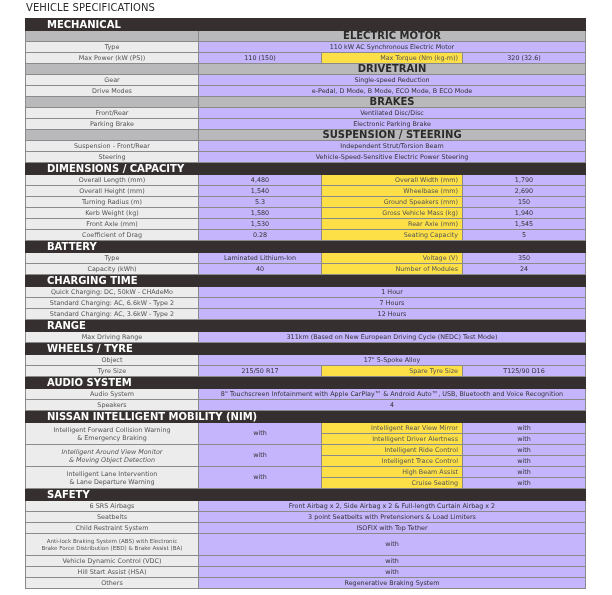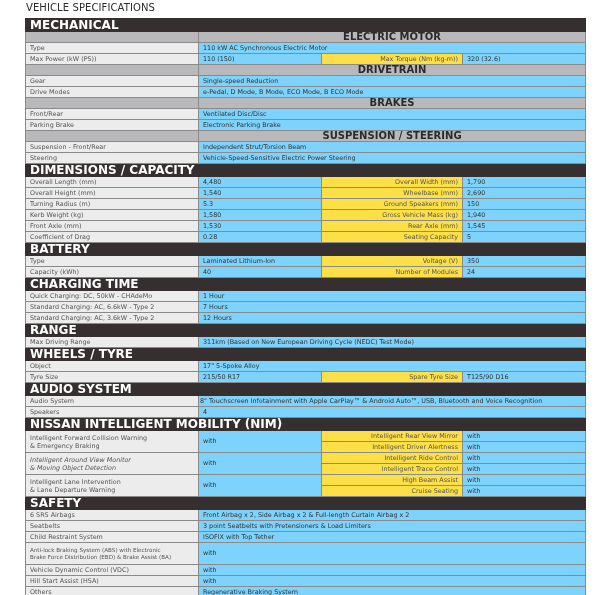--- a/index.html
+++ b/index.html
@@ -15,29 +15,29 @@
     border-collapse: collapse; table-layout: fixed;
     font-size: 6.4px; line-height: 1;
     border: 1px solid #8a8a8a;
   }
   .spec-table td {
     border: 1px solid #8a8a8a; height: 11px; padding: 0 4px;
     white-space: nowrap; overflow: hidden; vertical-align: middle;
   }
   .spec-table tr.section td {
     background: #35302f; color: #ffffff; font-weight: bold;
-    font-size: 12px; height: 12px; padding-left: 4px; border-color: #35302f;
+    font-size: 10px; height: 12px; padding-left: 21px; border-color: #35302f;
   }
   .spec-table tr.sub td {
     background: #b9b9bb; color: #2b2b2b; font-weight: bold; font-size: 10px;
     text-align: center;
   }
   .spec-table tr.sub td.blank { background: #b9b9bb; }
-  td.lbl { background: #ececec; color: #555; text-align: left; }
-  td.val { background: #7dd3fc; color: #333; }
+  td.lbl { background: #ececec; color: #555; text-align: center; }
+  td.val { background: #c4b5fd; color: #333; text-align: center; }
   td.ilbl { background: #fde047; color: #555; text-align: right; }
   tr.tall td { height: 22px; }
   tr.tall td.lbl { white-space: normal; line-height: 1.25; }
 </style>
 </head>
 <body>
 
 <div class="page-title">VEHICLE SPECIFICATIONS</div>
 
 <table class="spec-table">

